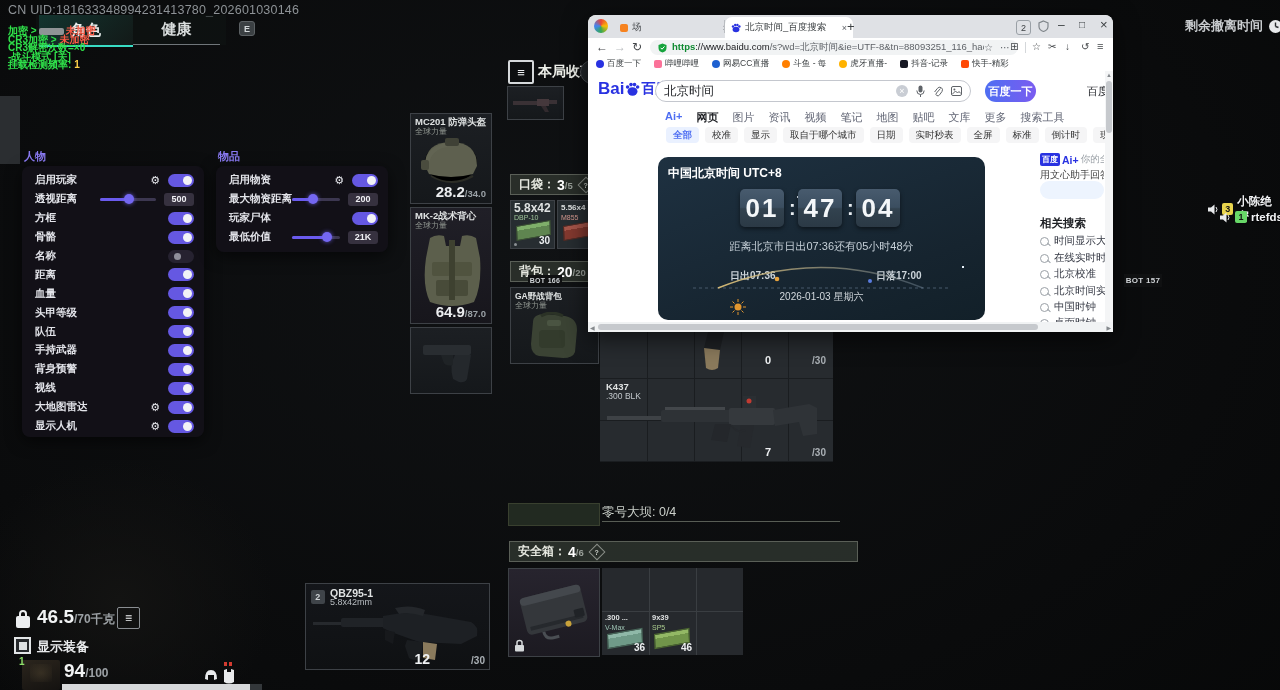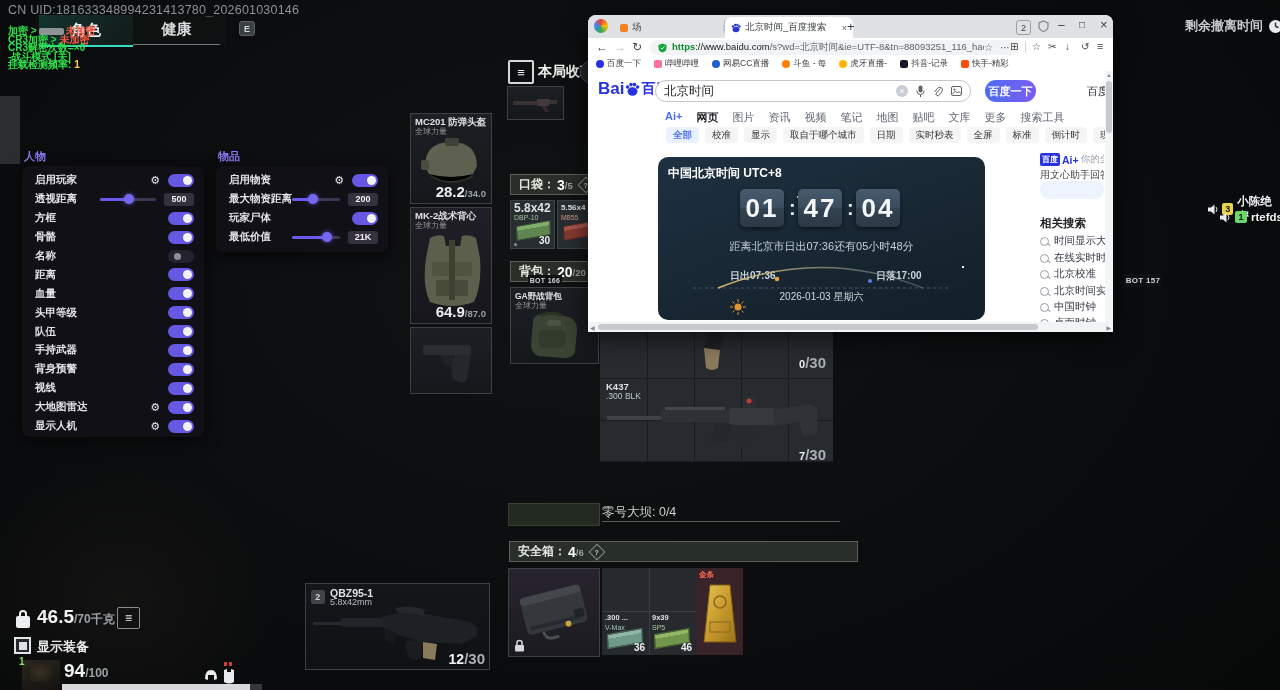--- a/index.html
+++ b/index.html
@@ -43,21 +43,21 @@
   .gbar .den{font-size:9.5px;color:#9aa09a;font-weight:bold;margin-top:2px;}
   .qmark{width:10px;height:10px;transform:rotate(45deg);border:1px solid #8a8f88;margin-left:7px;
          display:flex;align-items:center;justify-content:center;flex:none;}
   .qmark span{transform:rotate(-45deg);font-size:7px;color:#c9cec7;font-weight:bold;}
   .tile{background:linear-gradient(180deg,#1c1f23,#15181b);border:1px solid #3d4146;}
   .tname{color:#dfe2e2;font-size:9.5px;font-weight:bold;line-height:10px;}
   .tsub{color:#8f958f;font-size:8px;line-height:9px;}
   .dur{position:absolute;right:5px;bottom:3px;color:#eceef0;font-size:15px;font-weight:bold;}
   .dur i{font-style:normal;font-size:9.5px;color:#9aa1a6;font-weight:bold;}
   .cnt{position:absolute;right:4px;bottom:2px;color:#eef0f2;font-size:10px;font-weight:bold;}
-  .cnt i{font-style:normal;color:#aab0b5;font-size:15px;}
+  .cnt i{font-style:normal;color:#aab0b5;font-size:10px;margin-left:41px;}
   .botlab{background:#101112;color:#cfd3d6;font-size:7px;font-weight:bold;display:flex;align-items:center;justify-content:center;letter-spacing:.3px;}
   .gline{background:#1a1d20;}
   .icobox{border:2px solid #d6d9db;border-radius:2px;display:flex;align-items:center;justify-content:center;color:#eef0f2;}
 
   
   .bw{left:588px;top:15px;width:525px;height:317px;border-radius:8px 8px 0 0;overflow:hidden;
       box-shadow:0 6px 24px rgba(0,0,0,.65);background:#fff;}
   .tstrip{left:0;top:0;width:525px;height:23px;background:#dfe1e5;border-radius:8px 8px 0 0;}
   .btab{display:flex;align-items:center;font-size:9.5px;color:#3c4043;}
   .btab .x{margin-left:auto;color:#5f6368;font-size:9px;}
@@ -292,35 +292,20 @@
         <div class="cnt">36</div>
       </div>
 
       <div class="abs" style="left:47px;top:43px;width:47px;height:44px;">
         <div class="tname" style="font-size:7.5px;padding:2px 0 0 3px;">9x39</div>
         <div class="tsub" style="font-size:7px;padding-left:3px;color:#aacb8e;">SP5</div>
         <div style="position:absolute;left:5px;top:20px;width:34px;height:13px;transform:rotate(-10deg) skewX(-8deg);background:linear-gradient(180deg,#93b865 0 30%,#71954a 30%);border:1px solid #4c6830;"></div>
         <div class="cnt">46</div>
       </div>
 
-      <div class="abs" style="left:94px;top:0;width:47px;height:87px;background:#382428;">
-        <div style="position:absolute;left:3px;top:2px;font-size:7.5px;font-weight:bold;color:#ff6a58;">金条</div>
-        <svg width="40" height="64" style="position:absolute;left:4px;top:14px;">
-          <defs>
-              <linearGradient id="goldg" x1="0" y1="0" x2="1" y2="1">
-            <stop offset="0" stop-color="#e8c04f"></stop>
-                <stop offset=".5" stop-color="#c79a2e"></stop>
-                <stop offset="1" stop-color="#9c7418"></stop>
-          </linearGradient>
-            </defs>
-          <polygon points="10,3 30,3 36,60 4,60" fill="url(#goldg)" stroke="#7a5c10" stroke-width="1"></polygon>
-          <circle cx="20" cy="20" r="6" fill="none" stroke="#8a671a" stroke-width="1.5"></circle>
-          <rect x="10" y="40" width="20" height="10" fill="none" stroke="#8a671a" stroke-width="1"></rect>
-        </svg>
-      </div>
     </div>
   </div>
 
   <div class="abs bw" style="z-index:50;">
 
     <div class="abs tstrip"></div>
     <div class="abs" style="left:6px;top:4px;width:14px;height:14px;border-radius:50%;background:conic-gradient(#ea4335,#fbbc05,#34a853,#4285f4,#ea4335);"></div>
     <div class="abs btab" style="left:26px;top:3px;width:108px;height:19px;padding:0 6px;">
       <span class="bmi" style="background:#f6821f;margin-right:4px;"></span>
       <span style="overflow:hidden;white-space:nowrap;color:#4a4d50;">场</span>

